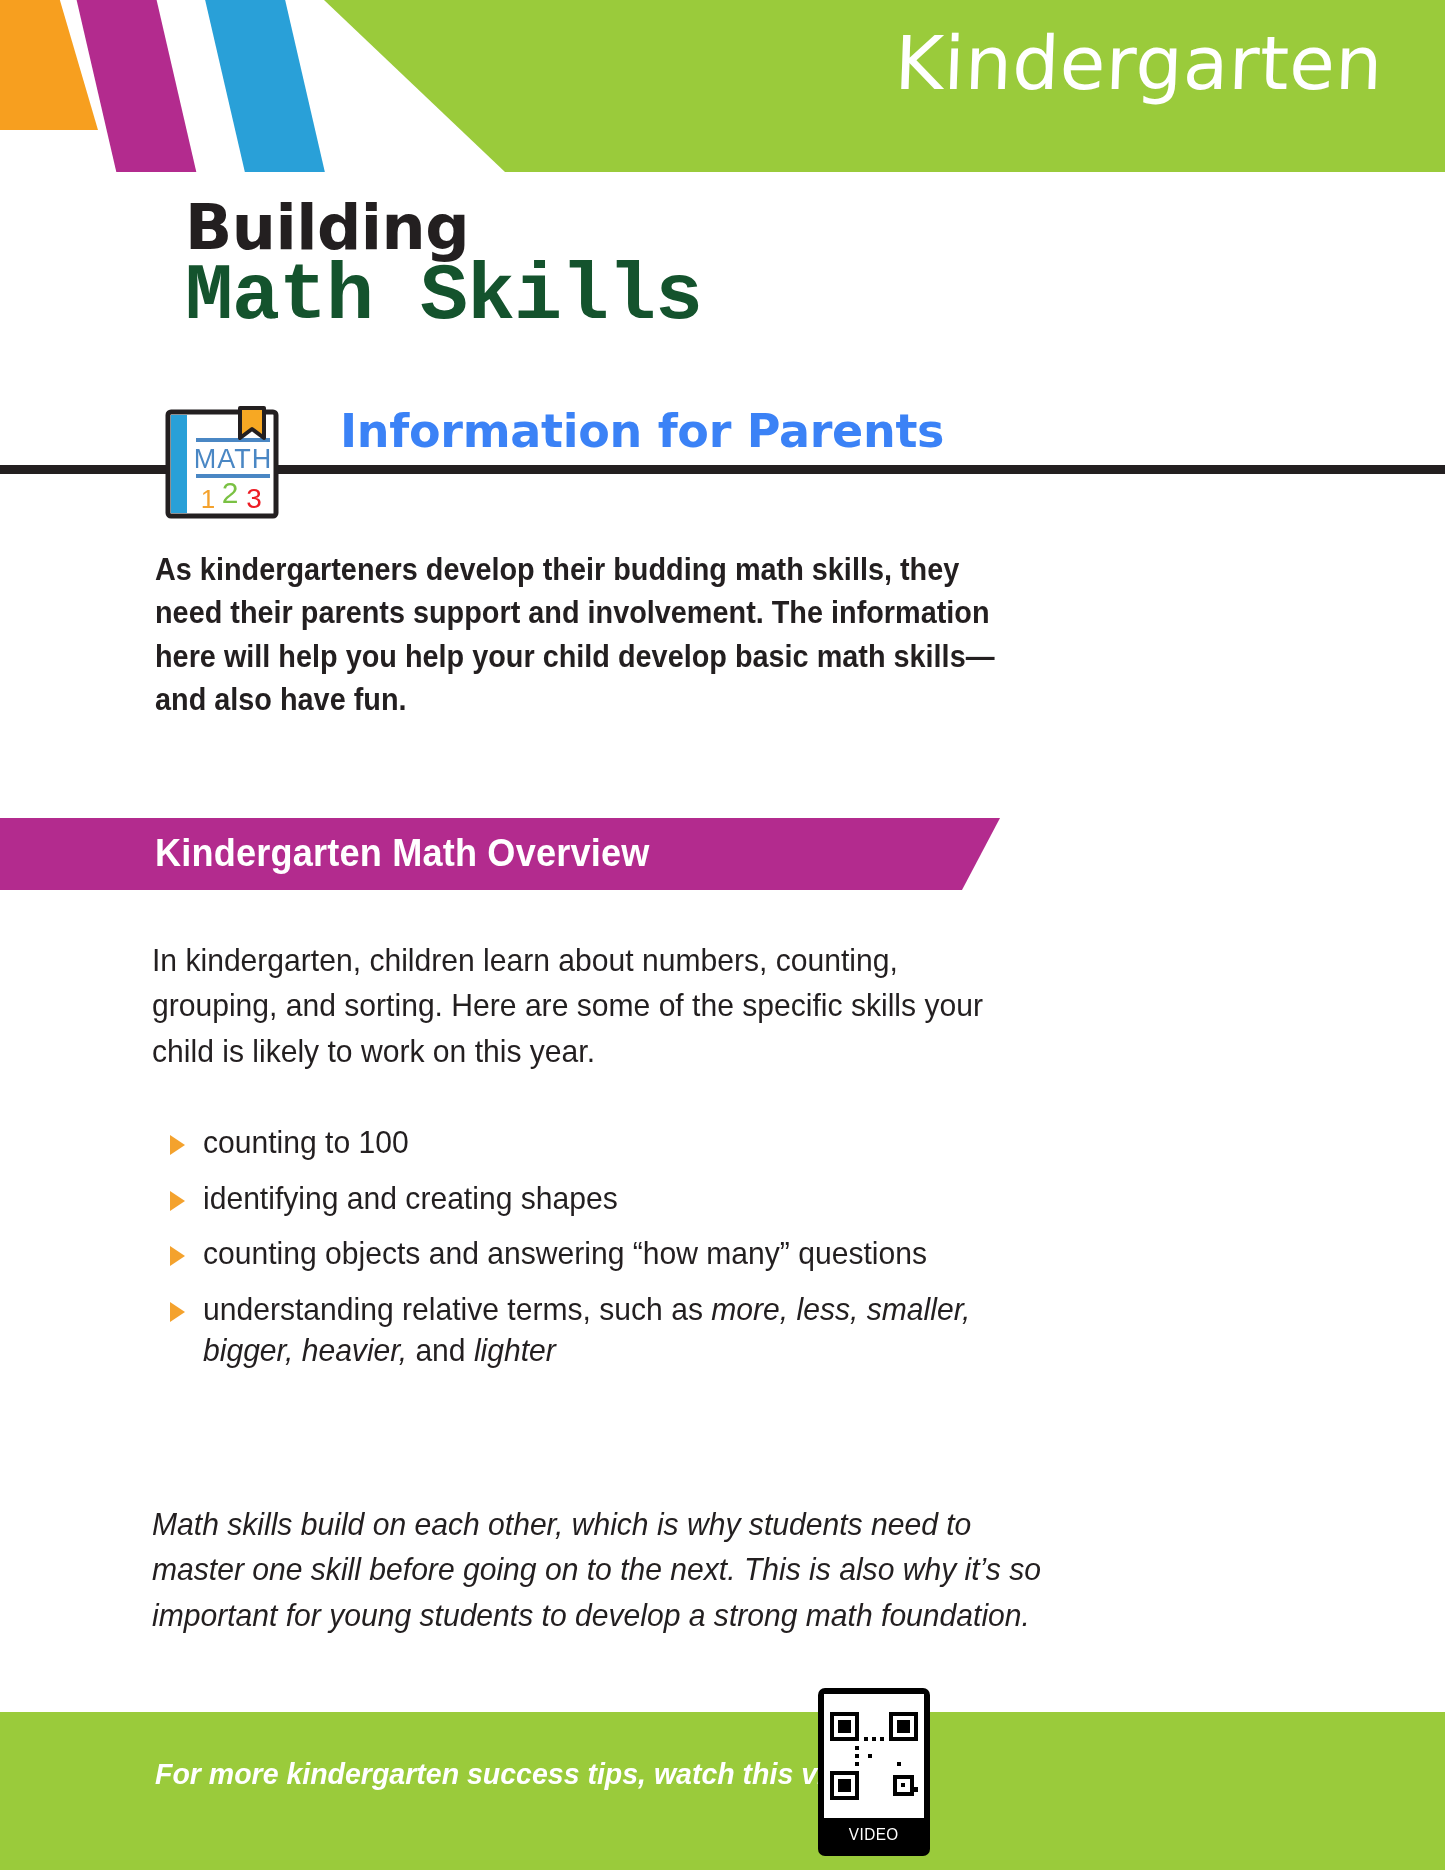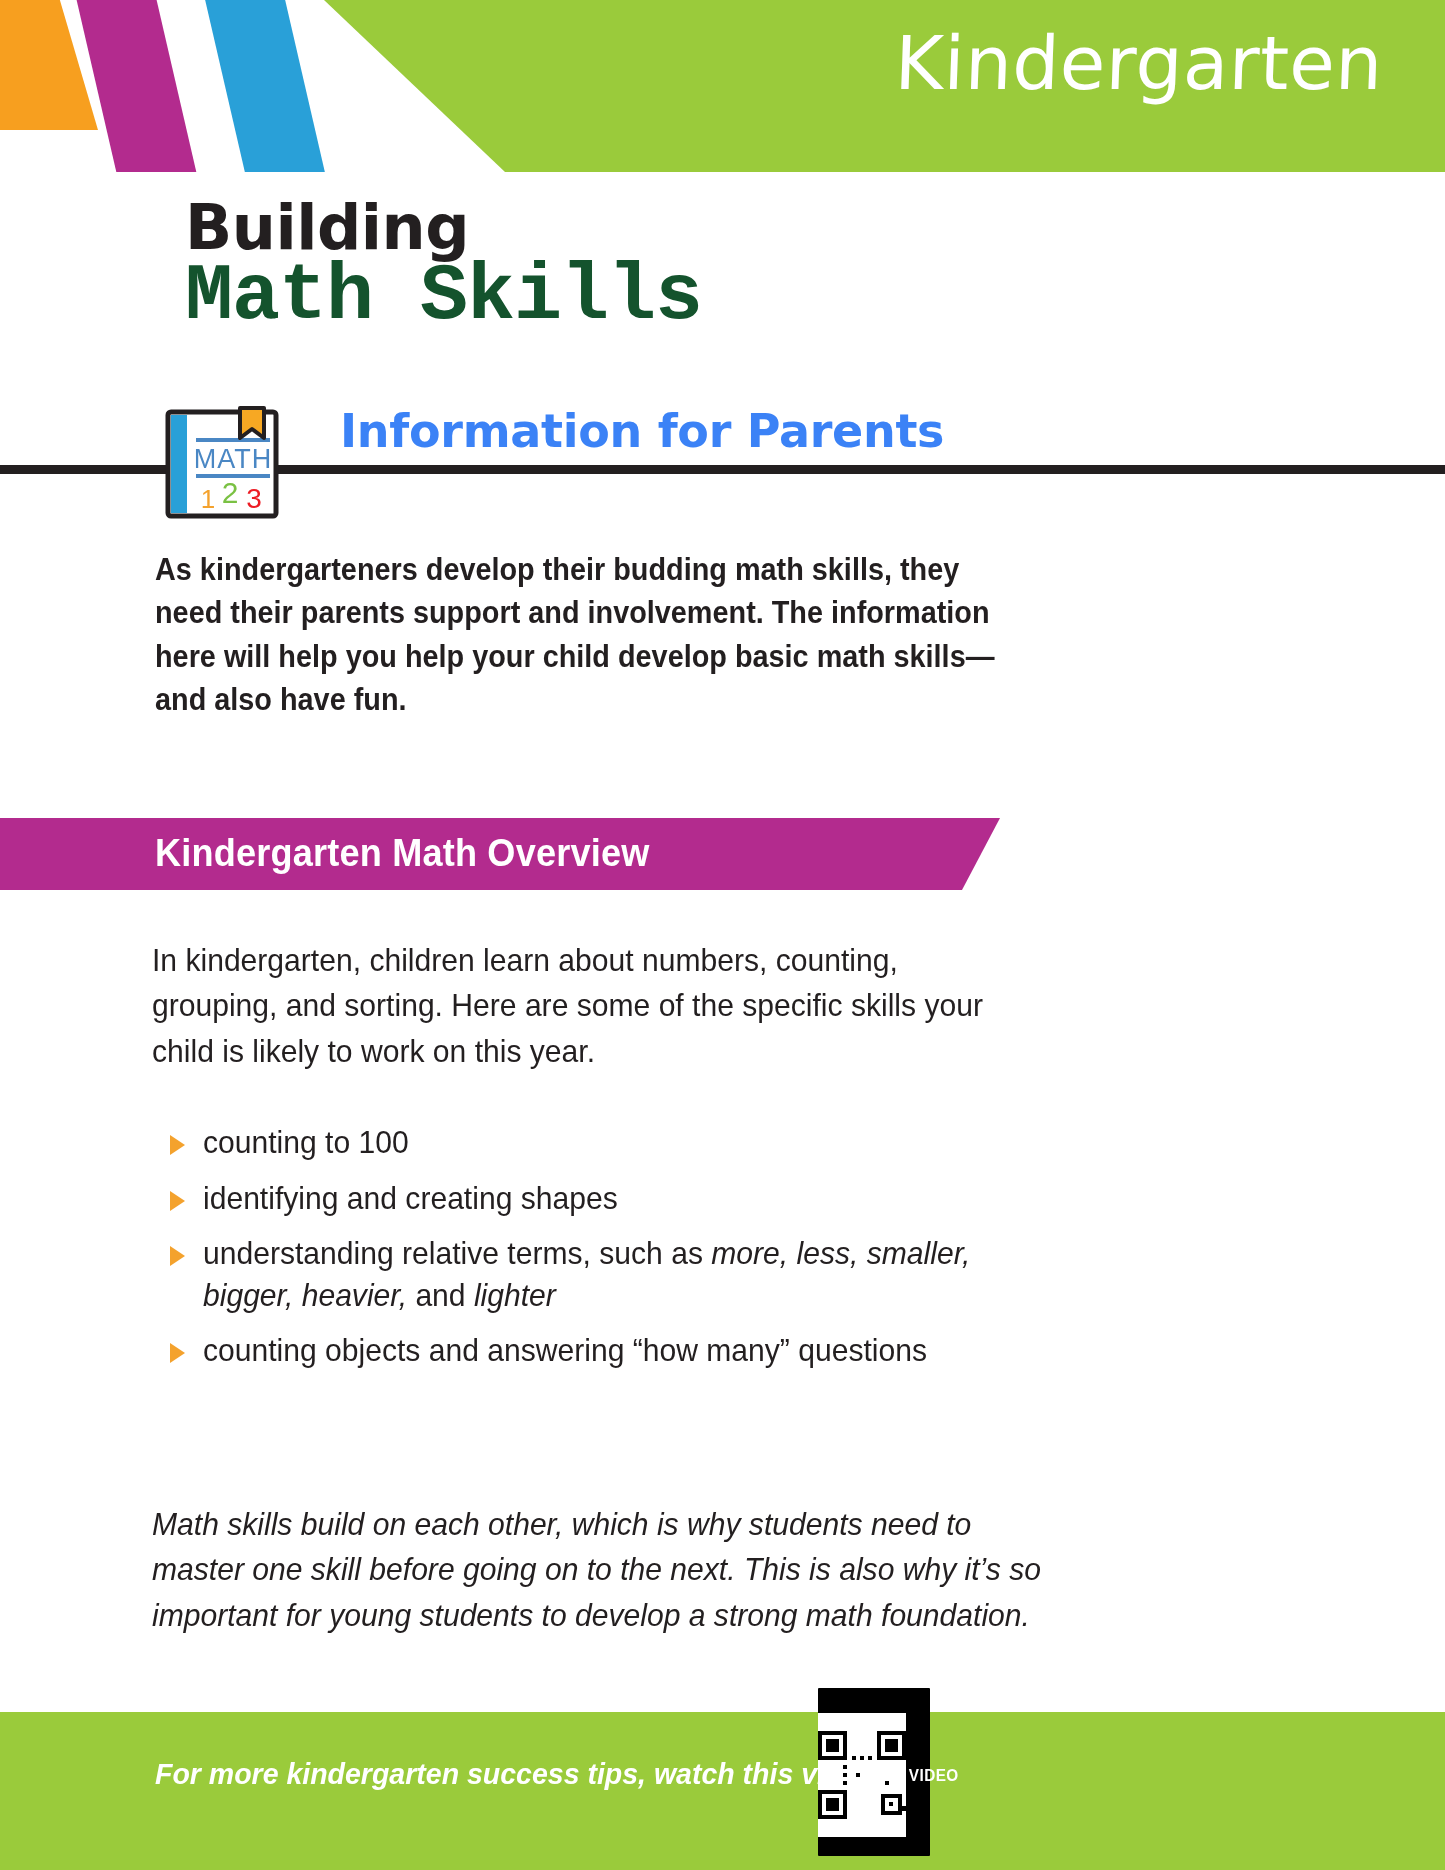--- a/index.html
+++ b/index.html
@@ -249,25 +249,24 @@
     transform: scaleX(0.95);
     transform-origin: left top;
   }
   .qr-card {
     position: absolute;
     left: 818px;
     top: 1688px;
     width: 112px;
     height: 168px;
     background: #000000;
-    border-radius: 1px;
+    border-radius: 7px;
     display: flex;
-    flex-direction: row;
+    flex-direction: column;
     align-items: center;
-    font-weight: bold;
   }
   .qr-white {
     width: 100px;
     height: 124px;
     background: #ffffff;
     margin-top: 6px;
     display: flex;
     align-items: center;
     justify-content: center;
   }
@@ -334,25 +333,25 @@
   <div class="bullet-row">
     <span class="bullet-tri"></span>
     <span class="bullet-text">counting to 100</span>
   </div>
   <div class="bullet-row">
     <span class="bullet-tri"></span>
     <span class="bullet-text">identifying and creating shapes</span>
   </div>
   <div class="bullet-row">
     <span class="bullet-tri"></span>
-    <span class="bullet-text" id="bullet-rel">understanding relative terms, such as <i>more, less, smaller, bigger, heavier,</i> and <i>lighter</i></span>
+    <span class="bullet-text">counting objects and answering “how many” questions</span>
   </div>
   <div class="bullet-row">
     <span class="bullet-tri"></span>
-    <span class="bullet-text">counting objects and answering “how many” questions</span>
+    <span class="bullet-text" id="bullet-rel">understanding relative terms, such as <i>more, less, smaller, bigger, heavier,</i> and <i>lighter</i></span>
   </div>
 </div>
 
 <div class="closing">Math skills build on each other,  which is why students need to master one skill before going on to the next. This is also why it’s so important for young students to develop a strong math foundation.</div>
 
 <div class="footer-green"></div>
 <div class="footer-text">For more kindergarten success tips, watch this video.</div>
 <div class="qr-card">
   <div class="qr-white">
     <div class="qr-grid" id="qr-grid">

